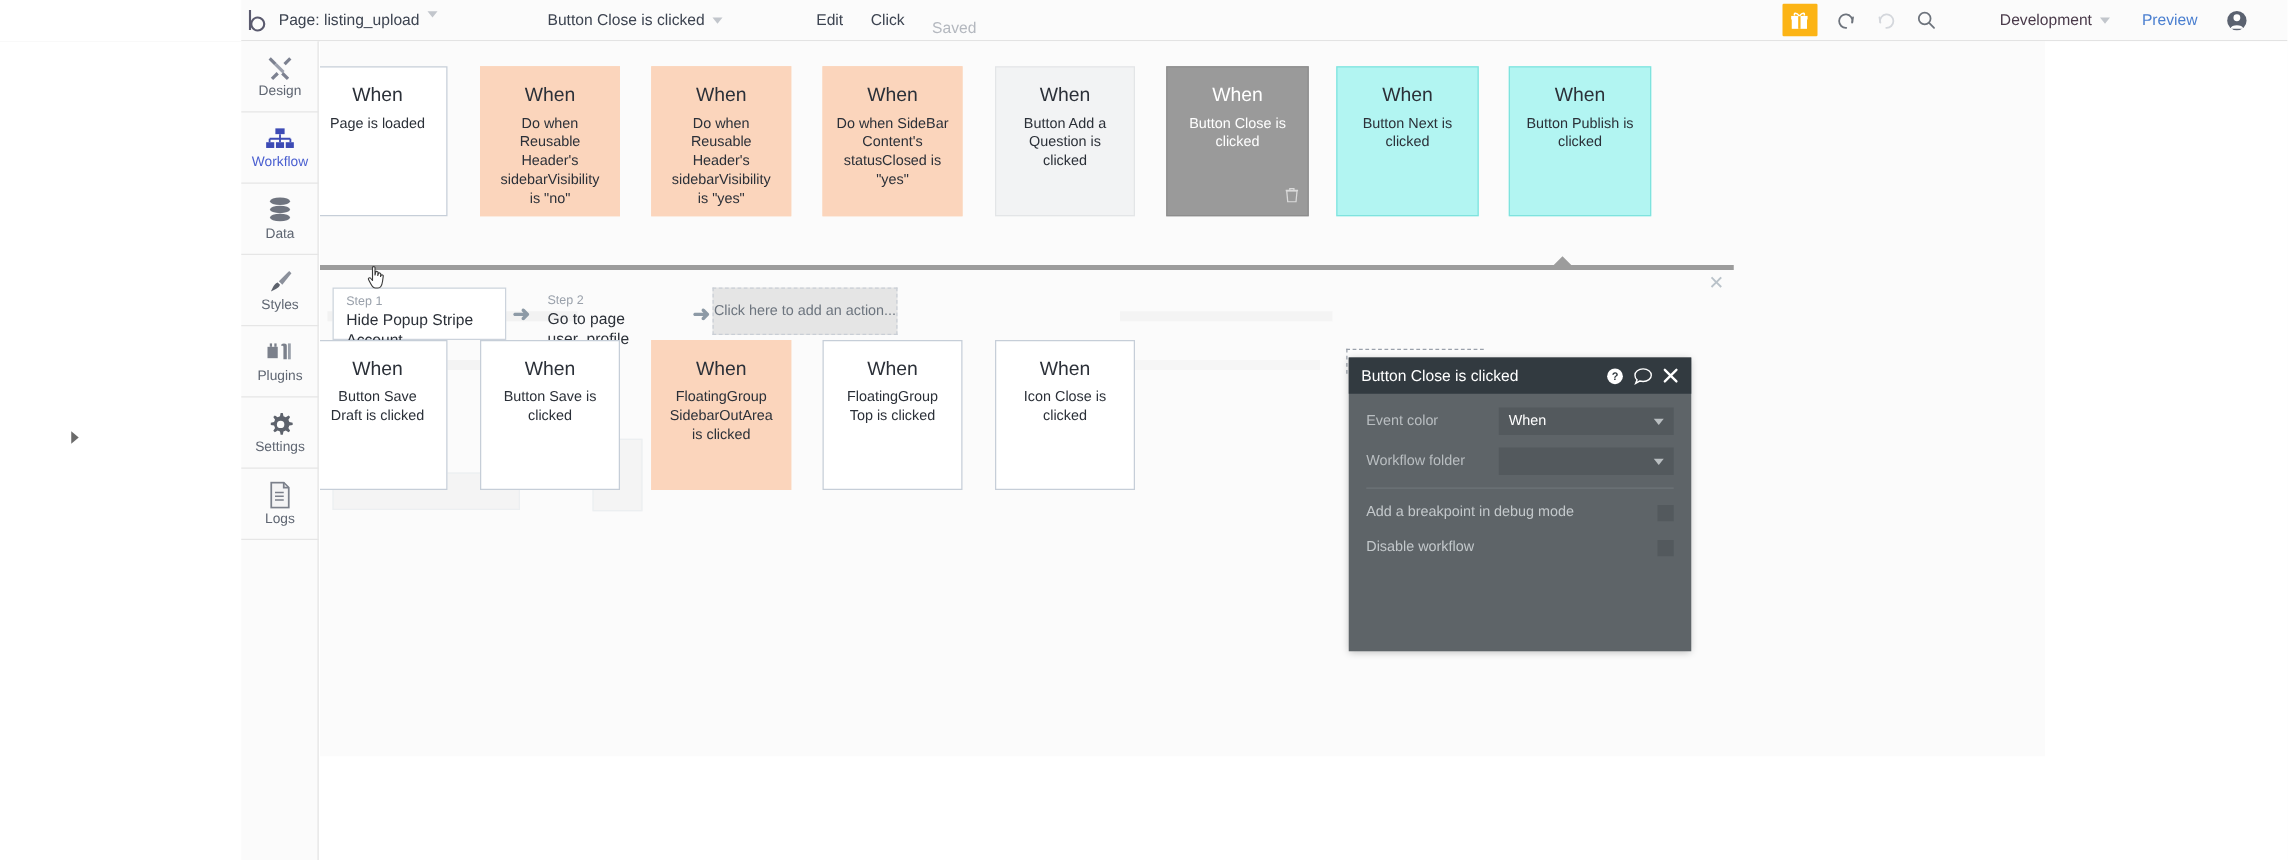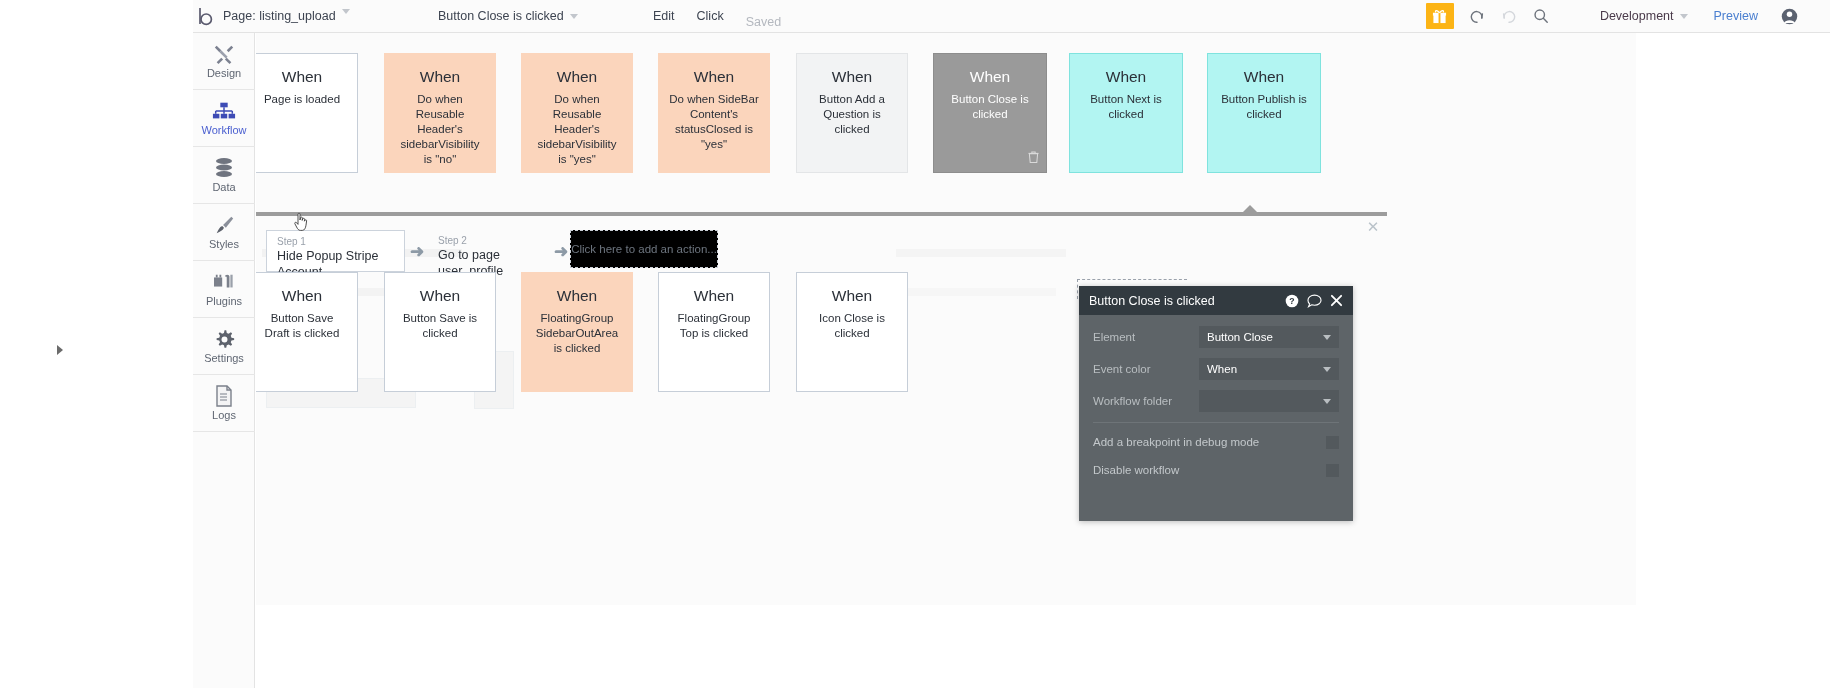--- a/index.html
+++ b/index.html
@@ -110,21 +110,21 @@
   
   .step-box {
     position:absolute; border:1px solid #ccd3dc; background:#ffffff;
     height:42px; padding:5px 10px 0 10px;
   }
   .step-box .sn { font-size:10px; color:#9aa1ab; line-height:12px; }
   .step-box .sl { font-size:12.5px; color:#2b3038; line-height:16px; }
   .step-arrow { position:absolute; color:#8d9aa6; font-size:17px; line-height:17px; font-weight:bold; }
   .add-action {
     position:absolute; left:570px; top:199px; width:144px; height:35px;
-    border:1px dashed #c9ced5; background:#000000;
+    border:1px dashed #c9ced5; background:#e5e5e5;
     display:flex;align-items:center;justify-content:center;
   }
   .add-action .t { font-size:11.5px; color:#6d757f; }
 
   
   .ghost { position:absolute; background:#efefef; }
   .ghost2 { position:absolute; background:#f4f4f4; border:1px solid #eceff1; }
 
   
   .cursor { position:absolute; left:293px; top:212px; }
@@ -456,27 +456,20 @@
       </span>
       <span class="hi">
         <svg width="13" height="13" viewBox="0 0 14 14">
             <path d="M2 2 L12 12 M12 2 L2 12" stroke="#fff" stroke-width="2" stroke-linecap="round"></path>
           </svg>
       </span>
     </div>
 
     <div class="prop-body">
 
-      <div class="prop-row">
-        <span class="lab">Element</span>
-        <span class="prop-ctl">
-          <span class="v">Button Close</span>
-          <span class="dc"></span>
-        </span>
-      </div>
 
       <div class="prop-row">
         <span class="lab">Event color</span>
         <span class="prop-ctl">
           <span class="v">When</span>
           <span class="dc"></span>
         </span>
       </div>
 
       <div class="prop-row">

